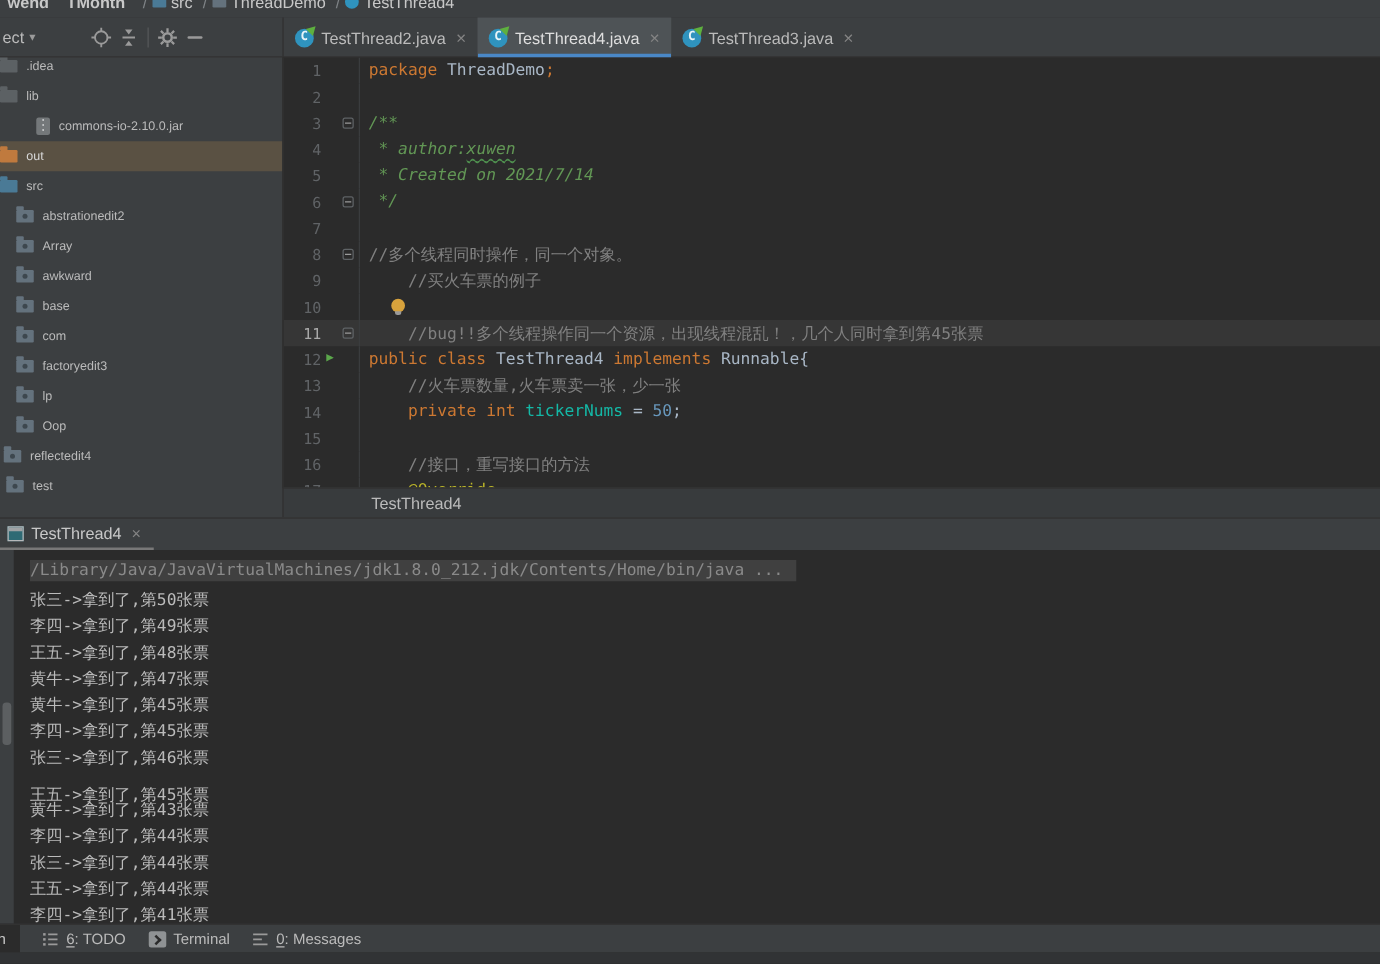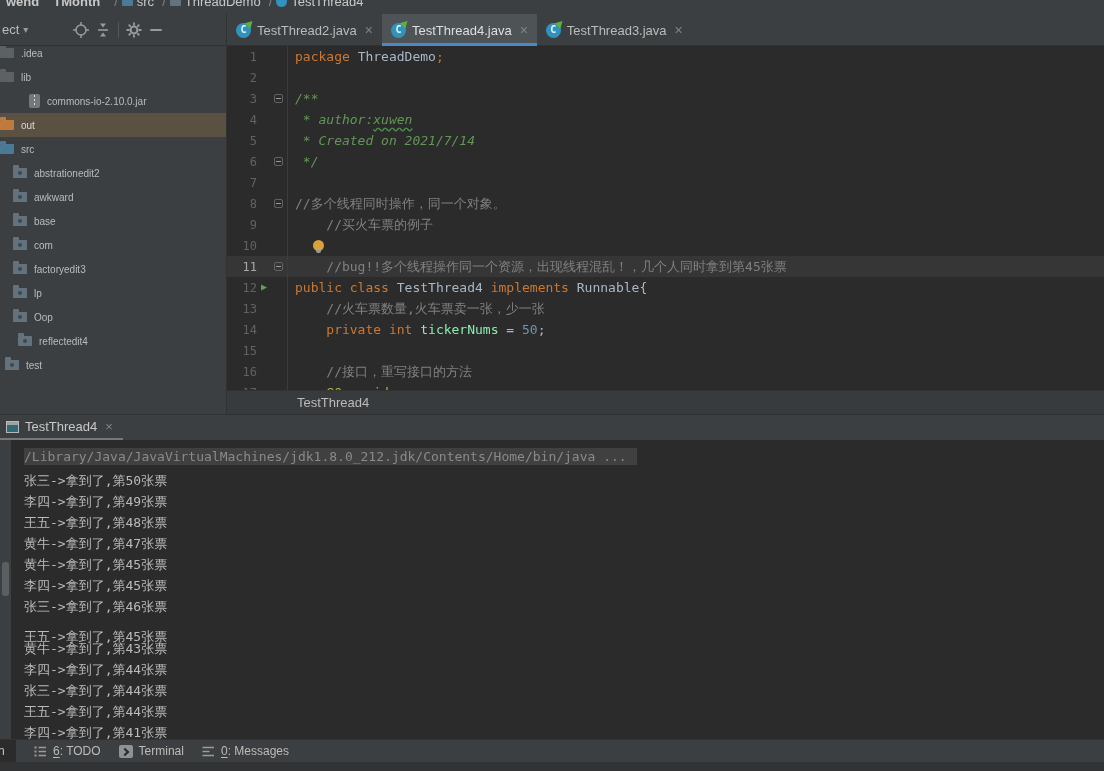--- a/index.html
+++ b/index.html
@@ -62,21 +62,21 @@
   .current .lnum{color:#A8A8A8;}
   .run-arrow{position:absolute;left:34px;top:4px;color:#5BA74B;font-size:10px;line-height:12px;}
   .fold{position:absolute;right:4px;top:6px;width:9px;height:9px;border:1px solid #5F6366;border-radius:2px;box-sizing:border-box;}
   .fold::after{content:'';position:absolute;left:1px;top:3px;width:5px;height:1px;background:#9A9A9A;}
   .codetxt{padding-left:7px;}
   .tk-kw{color:#CC7832;}
   .tk-plain{color:#A9B7C6;}
   .tk-doc{color:#629755;font-style:italic;}
   .tk-wavy{text-decoration:underline wavy #4E8F4E;text-underline-offset:3px;}
   .tk-cmt{color:#808080;}
-  .tk-field{color:#86efac;}
+  .tk-field{color:#14b8a6;}
   .tk-num{color:#6897BB;}
   .tk-ann{color:#BBB529;}
   .bulb{display:inline-block;width:11px;height:11px;background:#D7A23C;border-radius:50%;position:relative;margin-left:18px;top:1px;}
   .bulb::after{content:'';position:absolute;left:3px;top:10px;width:5px;height:3px;background:#9A9A9A;border-radius:0 0 2px 2px;}
 
   
   #ebread{left:226px;top:390px;width:878px;height:24px;background:#383B3D;border-top:1px solid #323232;border-left:1px solid #323232;
           display:flex;align-items:center;box-sizing:border-box;font-size:13px;color:#BBBBBB;}
   #ebread span{margin-left:70px;}
 
@@ -205,20 +205,24 @@
     <div class="tree-item">
       <span class="icon-folder f-src"></span>
       <span class="lbl">src</span>
     </div>
     <div class="tree-item" style="padding-left: 13px;">
       <span class="icon-folder f-pkg"></span>
       <span class="lbl">abstrationedit2</span>
     </div>
     <div class="tree-item" style="padding-left: 13px;">
       <span class="icon-folder f-pkg"></span>
+      <span class="lbl">Array</span>
+    </div>
+    <div class="tree-item" style="padding-left: 13px;">
+      <span class="icon-folder f-pkg"></span>
       <span class="lbl">awkward</span>
     </div>
     <div class="tree-item" style="padding-left: 13px;">
       <span class="icon-folder f-pkg"></span>
       <span class="lbl">base</span>
     </div>
     <div class="tree-item" style="padding-left: 13px;">
       <span class="icon-folder f-pkg"></span>
       <span class="lbl">com</span>
     </div>
@@ -227,21 +231,21 @@
       <span class="lbl">factoryedit3</span>
     </div>
     <div class="tree-item" style="padding-left: 13px;">
       <span class="icon-folder f-pkg"></span>
       <span class="lbl">lp</span>
     </div>
     <div class="tree-item" style="padding-left: 13px;">
       <span class="icon-folder f-pkg"></span>
       <span class="lbl">Oop</span>
     </div>
-    <div class="tree-item" style="padding-left: 18px;">
+    <div class="tree-item" style="padding-left: 3px;">
       <span class="icon-folder f-pkg"></span>
       <span class="lbl">reflectedit4</span>
     </div>
     <div class="tree-item" style="padding-left: 5px;">
       <span class="icon-folder f-pkg"></span>
       <span class="lbl">test</span>
     </div>
   </div>
 
 <div id="editor" class="abs">

